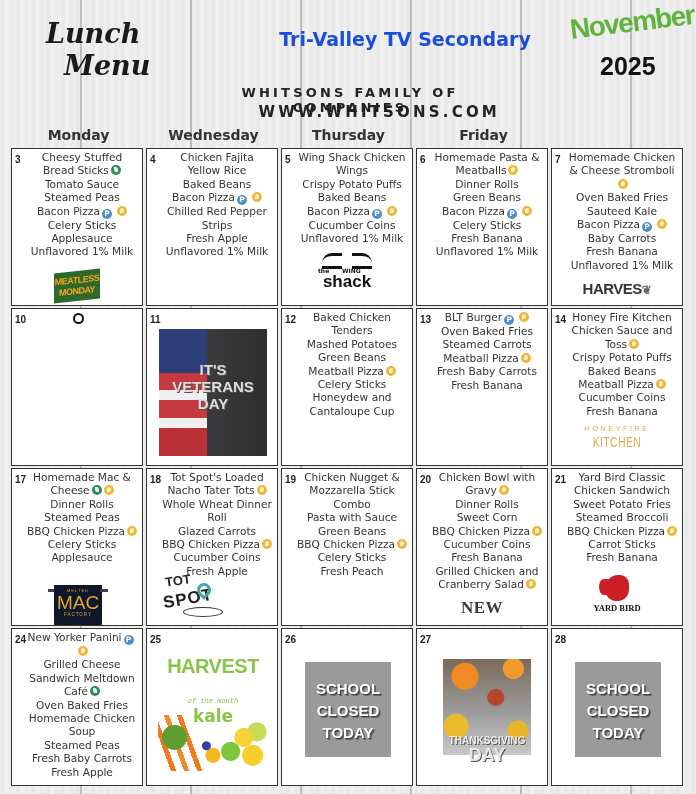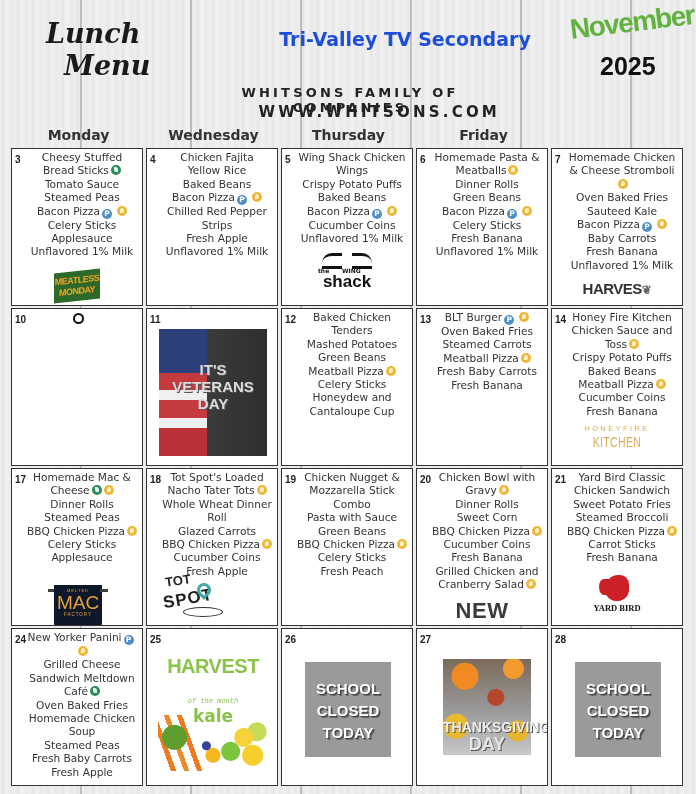--- a/index.html
+++ b/index.html
@@ -146,21 +146,21 @@
     position: absolute; left: 16px; top: 104px; width: 70px; height: 50px;
     font-family: "Liberation Sans", sans-serif; font-weight: bold; color: #222;
   }
   .logo-tot .tot { position: absolute; left: 2px; top: 0; font-size: 13px; transform: rotate(-8deg); }
   .logo-tot .spot { position: absolute; left: 0; top: 16px; font-size: 17px; letter-spacing: 1px; transform: rotate(-10deg); }
   .logo-tot .pin { position: absolute; left: 34px; top: 10px; width: 14px; height: 14px; border: 3px solid #3ea7a3; border-radius: 50% 50% 50% 0; transform: rotate(-45deg); }
   .logo-tot .plate { position: absolute; left: 20px; top: 34px; width: 40px; height: 10px; border: 1.5px solid #333; border-radius: 50%; }
 
   .logo-new {
     display: block; margin: 6px auto 0; width: 60px; text-align: center;
-    font-family: Liberation Sans, sans-serif; font-weight: bold; font-size: 22px; color: #3b3b3b; letter-spacing: 0.5px;
+    font-family: Liberation Serif, serif; font-weight: bold; font-size: 17px; color: #3b3b3b; letter-spacing: 0.5px;
   }
   .logo-yardbird {
     display: block; margin: 10px auto 0; width: 60px; text-align: center; position: relative; height: 42px;
   }
   .logo-yardbird .rooster {
     position: absolute; left: 18px; top: 0; width: 24px; height: 26px; background: #cc1f26;
     border-radius: 60% 40% 50% 50%;
   }
   .logo-yardbird .rooster::before {
     content: ""; position: absolute; left: -6px; top: 4px; width: 10px; height: 16px; background: #cc1f26; border-radius: 50% 0 0 50%;
@@ -199,21 +199,21 @@
     position: absolute; left: 26px; top: 30px; width: 88px; height: 96px;
     background:
       radial-gradient(circle at 25% 18%, #f08a22 0 13px, transparent 14px),
       radial-gradient(circle at 80% 10%, #f29a2e 0 10px, transparent 11px),
       radial-gradient(circle at 60% 40%, #b6452e 0 8px, transparent 9px),
       radial-gradient(circle at 15% 70%, #e9b92e 0 12px, transparent 13px),
       radial-gradient(circle at 85% 75%, #e7b52c 0 10px, transparent 11px),
       linear-gradient(180deg, #7b6a5a 0%, #9b9b9b 55%, #c8c8c8 100%);
     text-align: center;
   }
-  .thanks .t1 { display: block; margin-top: 60px; font-family: "Liberation Sans", sans-serif; font-weight: bold; font-size: 14px; color: #eee; text-shadow: 1px 1px 0 #555; }
+  .thanks .t1 { display: block; margin-top: 76px; font-family: "Liberation Sans", sans-serif; font-weight: bold; font-size: 10px; color: #eee; text-shadow: 1px 1px 0 #555; }
   .thanks .t2 { display: block; font-family: "Liberation Sans", sans-serif; font-weight: bold; font-size: 18px; color: #e6e6e6; text-shadow: 1px 1px 0 #555; line-height: 18px; }
 </style>
 </head>
 <body>
 
 <div class="header">
   <div class="lunch-title">
     <span class="l1">Lunch</span>
     <span class="l2">Menu</span>
   </div>

